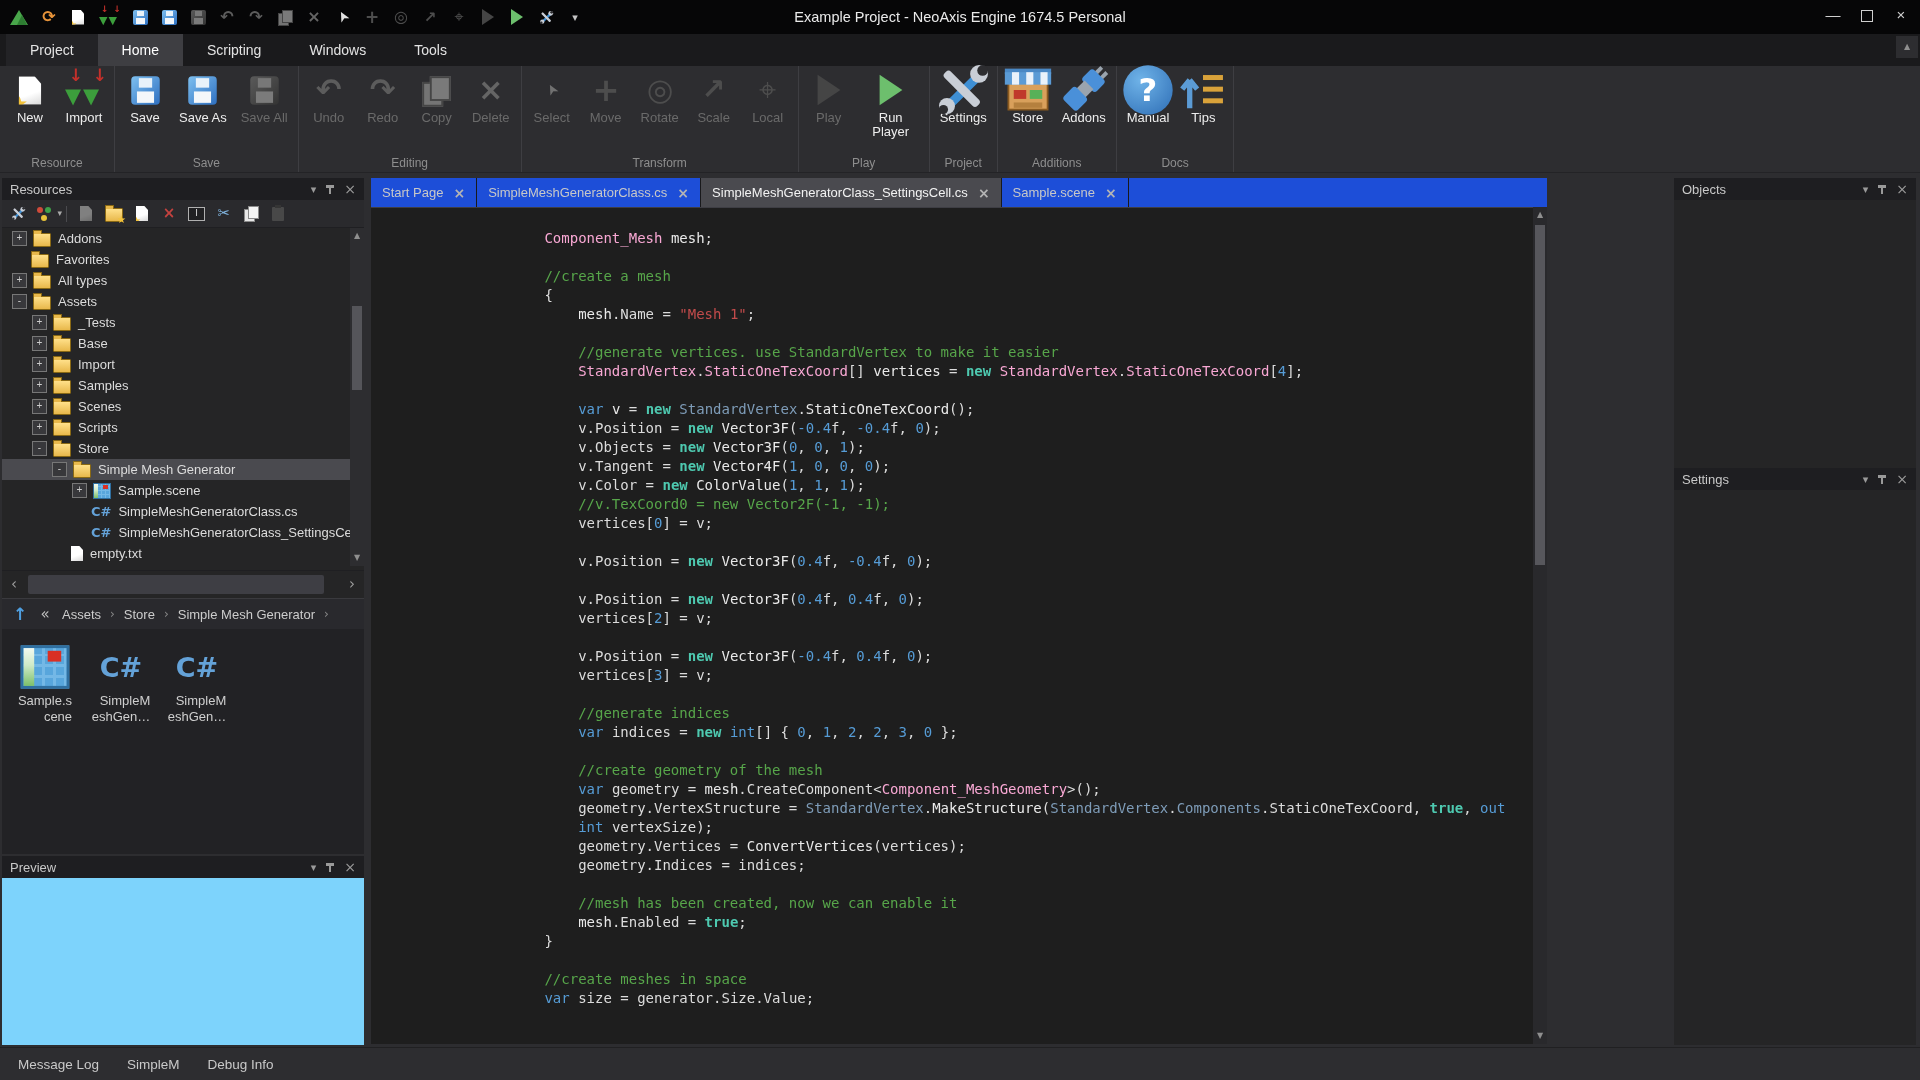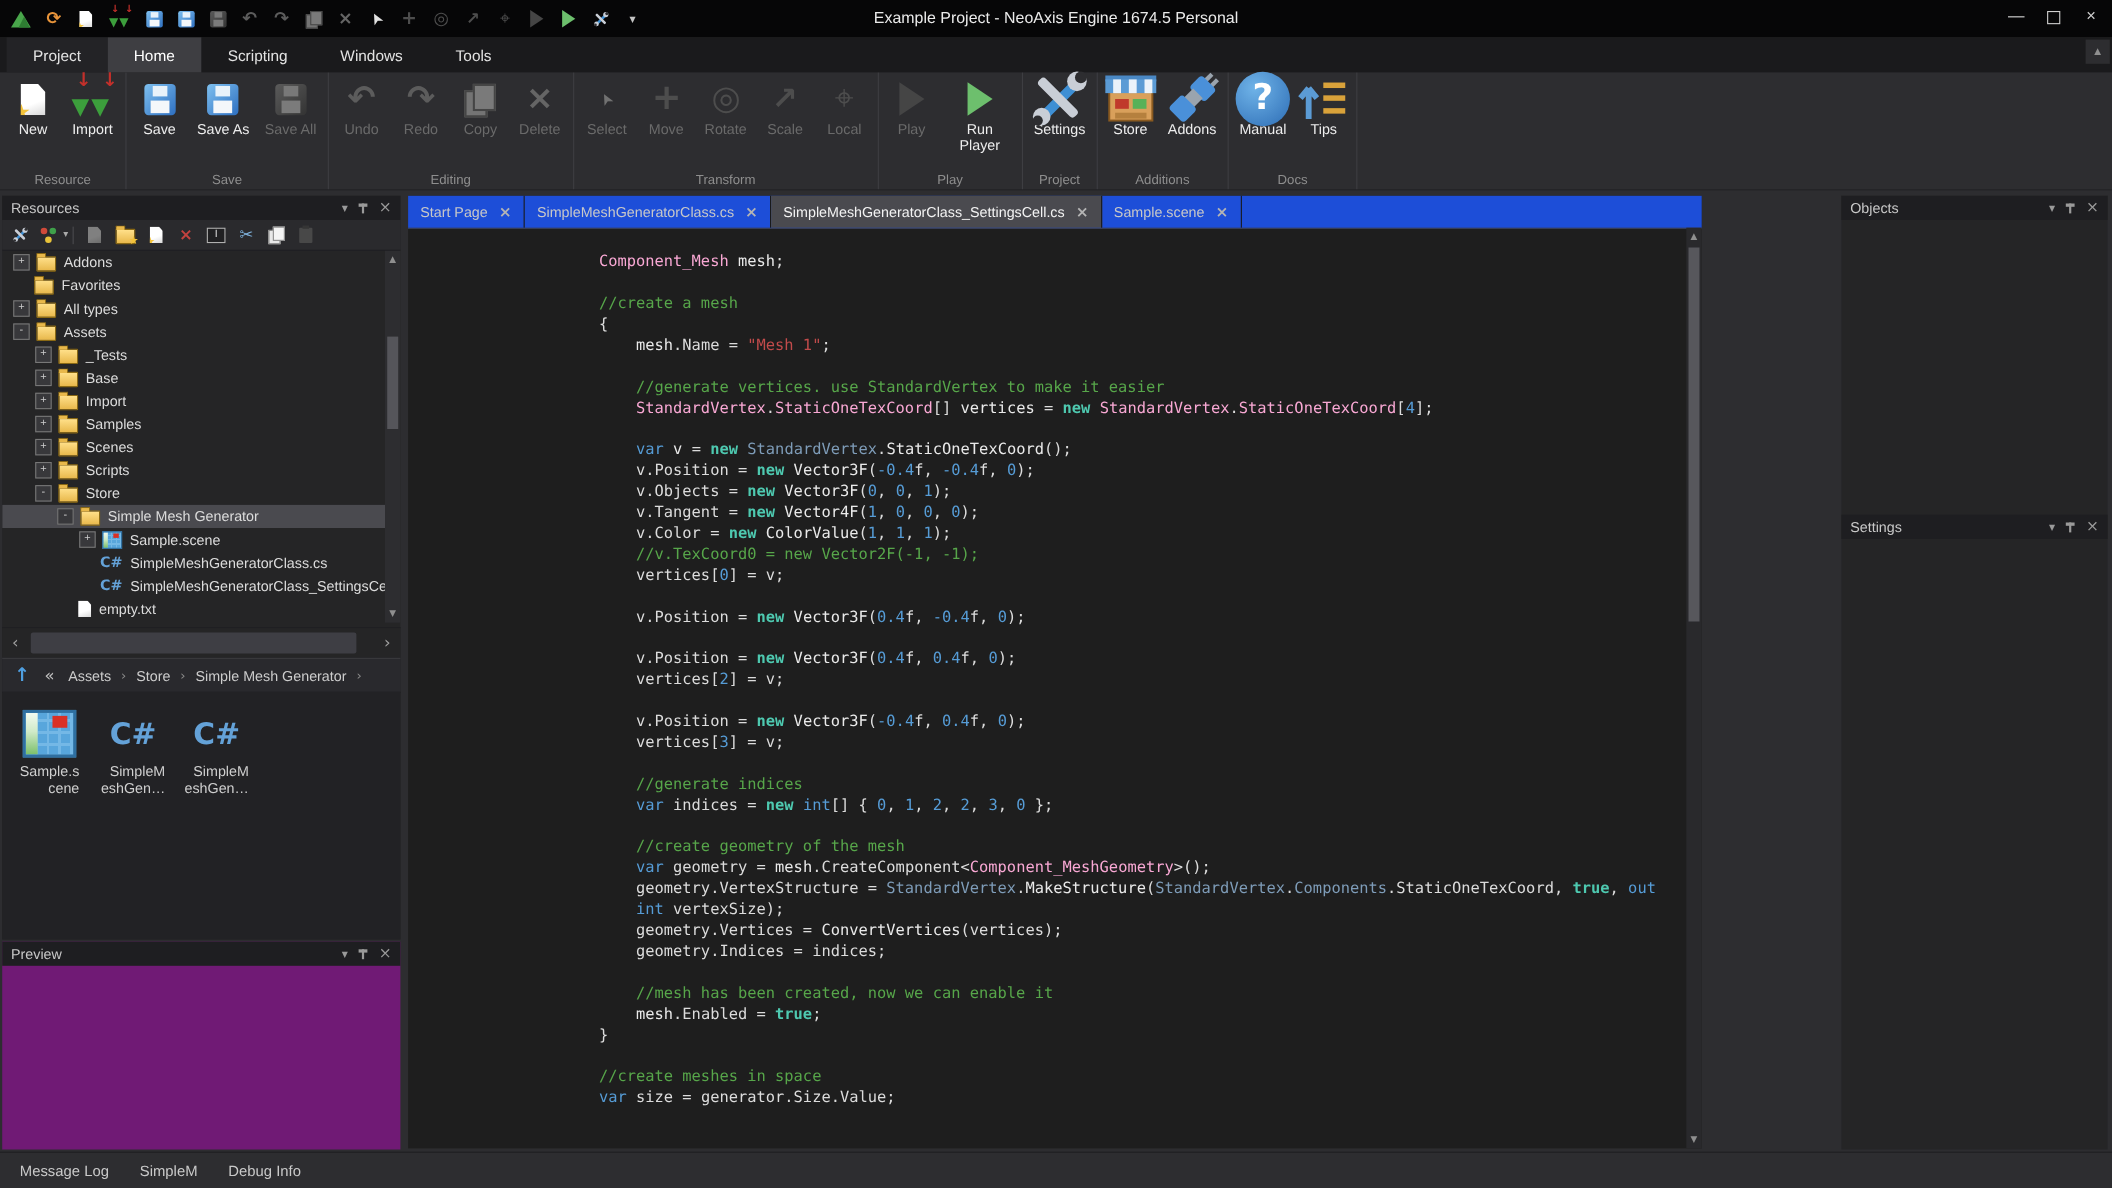--- a/index.html
+++ b/index.html
@@ -104,21 +104,21 @@
   #res-vscroll{position:absolute;top:50px;right:0;width:14px;height:338px;background:#2D2D30}
   #res-vscroll .thumb{position:absolute;left:2px;right:2px;top:78px;height:84px;background:#55555A}
   #res-hscroll{position:absolute;top:392px;left:0;right:0;height:27px;background:#252526;border-top:1px solid #1F1F22}
   #res-hscroll .thumb{position:absolute;left:26px;right:40px;top:4px;bottom:4px;background:#3E3E44;border-radius:2px}
   .hs-arrow{position:absolute;top:0;width:24px;height:100%;display:flex;align-items:center;justify-content:center}
   #breadcrumb{position:absolute;top:420px;left:0;right:0;height:30px;background:#29292D;border-top:1px solid #3A3A3E;border-bottom:1px solid #1C1C1E;display:flex;align-items:center;padding:0 10px;font-size:13px;color:#CCC;gap:9px}
   #res-files{position:absolute;top:451px;left:0;right:0;bottom:0;background:#222225;display:flex;align-items:flex-start;padding:12px 6px;gap:2px}
   .file-tile{width:74px;display:flex;flex-direction:column;align-items:center}
   .file-icon{height:52px;display:flex;align-items:center;justify-content:center}
   .file-label{font-size:13px;color:#CFCFCF;text-align:right;line-height:16px}
-  #preview-panel{left:2px;top:856px;width:362px;height:189px;background:#701a75}
+  #preview-panel{left:2px;top:856px;width:362px;height:189px;background:#7dd3fc}
   #objects-panel{left:1674px;top:178px;width:242px;height:290px}
   #settings-panel{left:1674px;top:468px;width:242px;height:577px}
   
   #editor{position:absolute;left:371px;top:178px;width:1176px;height:866px;background:#1E1E1E}
   #tabbar{height:29px;background:#1d4ed8;display:flex;border-bottom:1px solid #3E3E44}
   .tab{display:flex;align-items:center;padding:0 11px;font-size:13px;color:#C8C8C8;border-right:1px solid #19191B}
   .tab.active{background:#4A4A4F;color:#F3F3F3}
   .tab-close{margin-left:10px;display:inline-flex}
   #code{position:absolute;top:29px;left:0;right:14px;bottom:0;overflow:hidden;padding:22px 0 0 106px;font-family:"DejaVu Sans Mono",monospace;font-size:14px;line-height:19px;color:#DCDCDC}
   .code-line{white-space:pre;height:19px}

